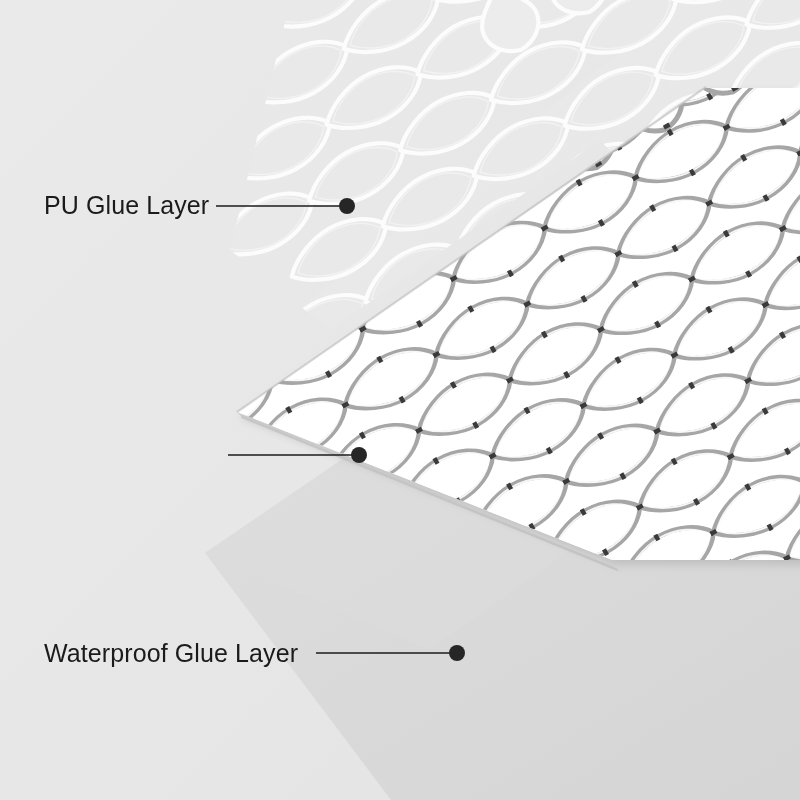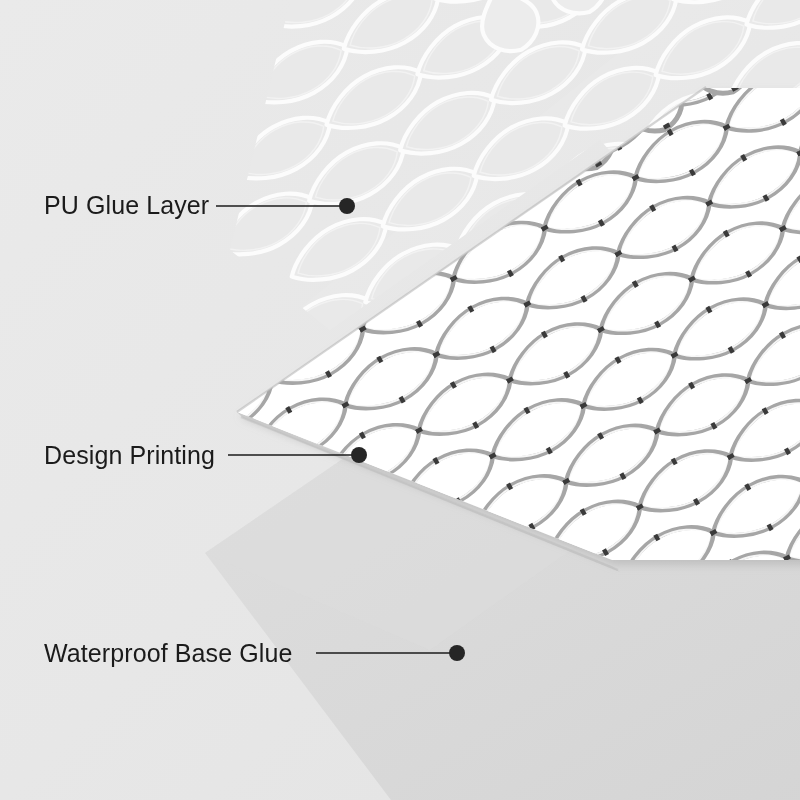--- a/index.html
+++ b/index.html
@@ -771,17 +771,16 @@
         <circle cx="347" cy="206" r="8" fill="#262626"></circle>
         <line x1="228" y1="455" x2="352" y2="455" stroke="#1b1b1b" stroke-width="1.7"></line>
         <circle cx="359" cy="455" r="8" fill="#262626"></circle>
         <line x1="316" y1="653" x2="450" y2="653" stroke="#1b1b1b" stroke-width="1.7"></line>
         <circle cx="457" cy="653" r="8" fill="#262626"></circle>
       </g>
   </svg>
 
   <div class="callout-label" id="lbl-pu">PU Glue Layer</div>
 
-  <div class="callout-label" id="lbl-dp">Design Printing</div>
-
-  <div class="callout-label" id="lbl-wp">Waterproof Base Glue</div>
+
+  <div class="callout-label" id="lbl-wp">Waterproof Glue Layer</div>
 
 </div>
 
 </body></html>

